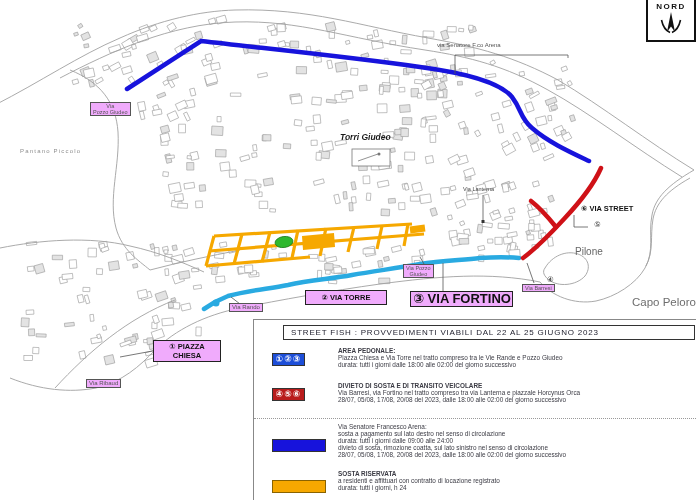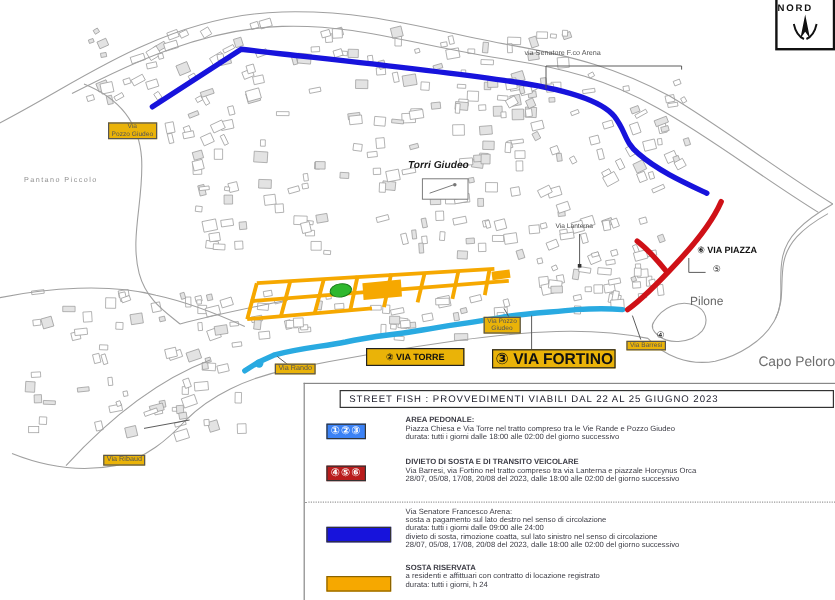--- a/index.html
+++ b/index.html
@@ -2,28 +2,28 @@
 <html><head>
 <meta charset="utf-8">
 <style>
   html,body{margin:0;padding:0;background:#fff;}
   .screen{position:relative;width:696px;height:500px;overflow:hidden;background:#fff;
           font-family:"Liberation Sans","DejaVu Sans",sans-serif;}
   svg{position:absolute;left:0;top:0;}
 
   
   .mlabel{position:absolute;white-space:nowrap;color:#555;line-height:1.1;}
-  .boxed{border:1px solid #555;background:#eab308;padding:0 2px;}
+  .boxed{border:1px solid #555;background:#f0abfc;padding:0 2px;}
   .bold{font-weight:bold;color:#111;}
   .ctr{text-align:center;}
 
   
   .logo{position:absolute;left:646px;top:-8px;width:46px;height:46px;border:2px solid #111;
         background:#fff;}
-  .logo .ltext{position:absolute;left:0;right:0;top:9px;font-size:8px;
+  .logo .ltext{position:absolute;left:0;right:0;top:9px;text-align:center;font-size:8px;
         font-weight:bold;letter-spacing:1.5px;color:#111;}
   .logo svg{position:absolute;left:10px;top:17px;}
 
   
   .legend{position:absolute;left:253px;top:319px;right:0;bottom:0;background:#fff;
           border-left:1px solid #888;border-top:1px solid #888;}
   .legend-title{position:absolute;left:29px;top:5px;right:1px;height:13px;border:1px solid #333;
           font-size:8px;font-weight:normal;letter-spacing:.8px;color:#1d1d2b;line-height:13px;
           padding-left:7px;white-space:nowrap;overflow:hidden;}
   .swatch{position:absolute;left:18px;width:31px;height:11px;border:1px solid #333;color:#fff;
@@ -514,60 +514,64 @@
     <div>Via</div>
     <div>Pozzo Giudeo</div>
   </div>
 
   <div class="mlabel" style="left:437px;top:42px;font-size:6px;color:#555;">via Senatore F.co Arena</div>
 
   <div class="mlabel" style="left:340px;top:133px;font-size:8.5px;font-weight:bold;font-style:italic;color:#1a1a1a;">Torri Giudeo</div>
 
   <div class="mlabel" style="left:463px;top:186px;font-size:5.5px;color:#444;">Via Lanterna</div>
 
-  <div class="mlabel bold" style="left:581px;top:205px;font-size:7.5px;">⑥ VIA PIAZZA</div>
+  <div class="mlabel bold" style="left:581px;top:205px;font-size:7.5px;">⑥ VIA STREET</div>
 
   <div class="mlabel" style="left:594px;top:221px;font-size:7.5px;color:#222;">⑤</div>
 
   <div class="mlabel" style="left:575px;top:246px;font-size:10px;color:#666;">Pilone</div>
 
   <div class="mlabel" style="left:619px;top:296px;font-size:11.5px;font-weight:400;color:#6e6e6e;margin-left:13px;">Capo Peloro</div>
 
   <div class="mlabel boxed ctr" style="left:403px;top:264px;font-size:5.5px;">
     <div>Via Pozzo</div>
     <div>Giudeo</div>
   </div>
 
   <div class="mlabel" style="left:547px;top:276px;font-size:7.5px;color:#222;">④</div>
 
   <div class="mlabel boxed" style="left:522px;top:284px;font-size:5.5px;">Via Barresi</div>
 
   <div class="mlabel boxed bold ctr" style="left:305px;top:290px;width:76px;font-size:7.5px;line-height:13px;border-color:#222;">② VIA TORRE</div>
 
   <div class="mlabel boxed bold ctr" style="left:410px;top:291px;width:97px;font-size:13px;line-height:14px;border-color:#222;">③ VIA FORTINO</div>
 
+  <div class="mlabel boxed bold ctr" style="left:153px;top:340px;width:62px;font-size:7.5px;line-height:9px;padding:1px 2px;border-color:#222;">
+    <div>① PIAZZA</div>
+    <div>CHIESA</div>
+  </div>
 
   <div class="mlabel boxed" style="left:86px;top:379px;font-size:6px;">Via Ribaud</div>
 
   <div class="mlabel boxed" style="left:229px;top:303px;font-size:6px;">Via Rando</div>
 
   <div class="logo">
     <div class="ltext">NORD</div>
     <svg width="26" height="26" viewBox="0 0 26 26">
       <path d="M13,1 L17,21 L13,15.5 L9,21 Z" fill="#111"></path>
       <path d="M3.5,9 C5,16 8.5,20 12,21.5" stroke="#111" stroke-width="1.6" fill="none"></path>
       <path d="M22.5,9 C21,16 17.5,20 14,21.5" stroke="#111" stroke-width="1.6" fill="none"></path>
     </svg>
   </div>
 
   <div class="legend">
     <div class="legend-title">STREET FISH : PROVVEDIMENTI VIABILI DAL 22 AL 25  GIUGNO 2023</div>
 
     <div>
-      <div class="swatch" style="top: 33px; background-color: #3b82f6;">①②③</div>
+      <div class="swatch" style="top: 33px; background-color: #1d4ed8;">①②③</div>
       <div class="ltext" style="top:27px;">
         <div class="lhead">AREA PEDONALE:</div>
         <div>Piazza Chiesa e Via Torre nel tratto compreso tra le Vie Rande e Pozzo Giudeo</div>
         <div>durata: tutti i giorni dalle 18:00 alle 02:00 del giorno successivo</div>
       </div>
     </div>
 
     <div>
       <div class="swatch" style="top: 68px; background-color: #b91c1c;">④⑤⑥</div>
       <div class="ltext" style="top:62px;">

